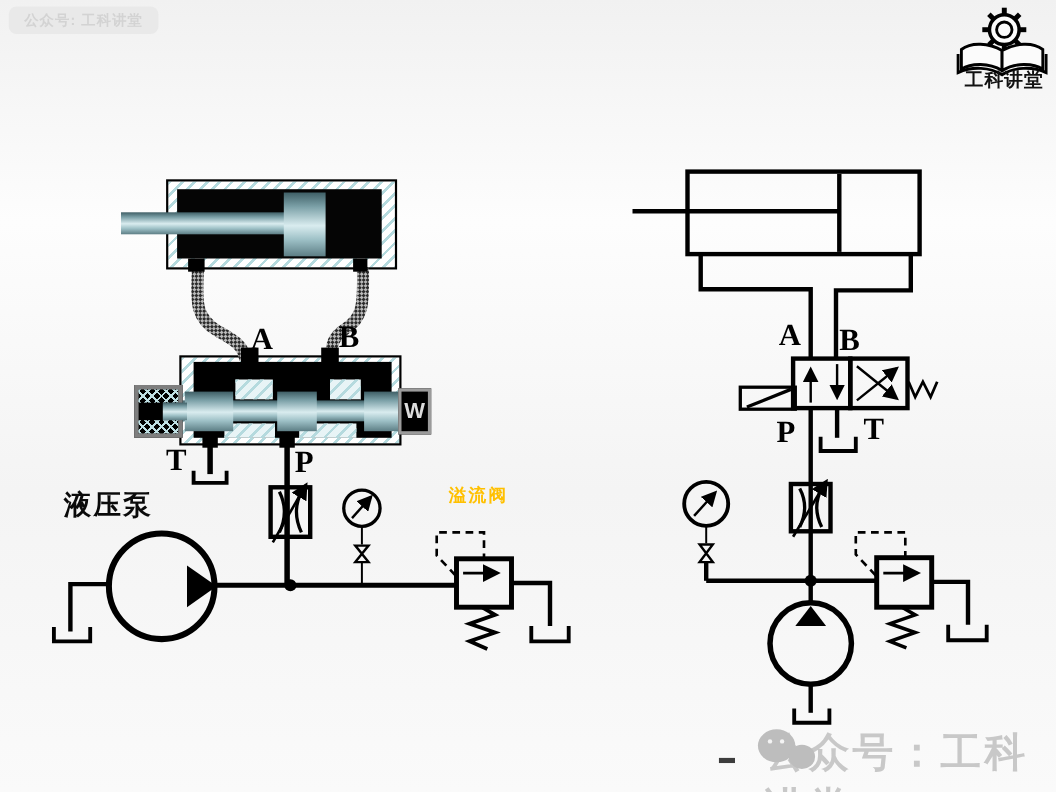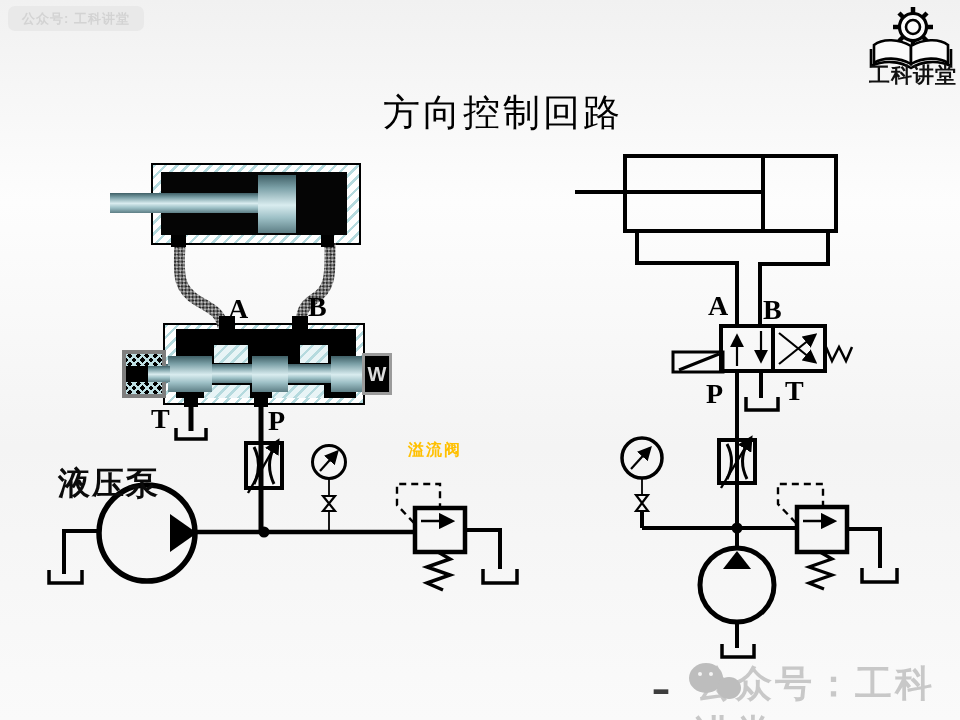--- a/index.html
+++ b/index.html
@@ -4,21 +4,21 @@
 <style>
   html,body{margin:0;padding:0;}
   .stage{position:relative;width:960px;height:720px;overflow:hidden;
     background:linear-gradient(180deg,#f1f1f1 0%,#fdfdfd 28%,#f4f4f4 62%,#fafafa 100%);
     font-family:"Liberation Sans","DejaVu Sans",sans-serif;}
   .abs{position:absolute;}
   .badge{left:8px;top:6px;width:136px;height:25px;background:#e9e9e9;border-radius:7px;
     color:#d3d3d3;font-size:13px;font-weight:bold;line-height:25px;text-align:center;letter-spacing:1px;}
   .title{left:383px;top:88px;font-family:"Liberation Serif","DejaVu Serif",serif;
     font-size:37px;color:#000;letter-spacing:3px;font-weight:500;}
-  .logo-text{left:868px;top:61px;width:90px;text-align:center;font-size:21px;font-weight:bold;color:#111;letter-spacing:1px;}
+  .logo-text{left:868px;top:61px;width:90px;text-align:center;font-size:17px;font-weight:bold;color:#111;letter-spacing:1px;}
   .hatch{background-color:#fff;
     background-image:repeating-linear-gradient(135deg,#b5dade 0 2.5px,rgba(0,0,0,0) 2.5px 8px);}
   .housing{left:151px;top:163px;width:206px;height:78px;border:2px solid #000;}
   .chamber{left:161px;top:172px;width:186px;height:63px;background:#050505;}
   .metal{background:linear-gradient(180deg,#3f5f66 0%,#7ba0a7 22%,#d9ecef 52%,#9dc0c6 74%,#5d7e85 100%);}
   .rod{left:110px;top:193px;width:152px;height:20px;}
   .piston{left:258px;top:175px;width:38px;height:58px;}
   .valve-body{left:163px;top:323px;width:198px;height:78px;border:2px solid #000;}
   .web{background-color:#e8f4f6;background-image:repeating-linear-gradient(135deg,#b5dade 0 2.5px,rgba(0,0,0,0) 2.5px 8px);}
   .spool{left:130px;top:364px;width:233px;height:19px;}
@@ -26,21 +26,21 @@
   .land2{left:252px;top:356px;width:36px;height:36px;}
   .land3{left:331px;top:356px;width:32px;height:36px;}
   .leftcap{left:122px;top:350px;width:44px;height:48px;border:4px solid #7e7e7e;background:#000;box-sizing:border-box;}
   .xcross{position:absolute;left:0;right:0;height:12px;
     background-image:repeating-linear-gradient(45deg,#bfe0e4 0 1.8px,rgba(0,0,0,0) 1.8px 6px),
                      repeating-linear-gradient(135deg,#bfe0e4 0 1.8px,rgba(0,0,0,0) 1.8px 6px);}
   .stubrod{left:148px;top:366px;width:22px;height:16px;}
   .rightcap{left:362px;top:353px;width:30px;height:42px;border:3px solid #9b9b9b;background:#000;box-sizing:border-box;
     color:#dcdcdc;font-size:20px;font-weight:bold;text-align:center;line-height:36px;}
   .portlabel{font-family:"Liberation Serif","DejaVu Serif",serif;font-weight:bold;font-size:28px;color:#000;}
-  .pump-label{left:58px;top:462px;font-size:32px;font-weight:bold;color:#0a0a0a;letter-spacing:2px;}
+  .pump-label{left:58px;top:442px;font-size:25px;font-weight:bold;color:#0a0a0a;letter-spacing:2px;}
   .relief-label{left:408px;top:440px;font-size:16px;font-weight:bold;color:#FFC000;letter-spacing:2px;}
   .wm-back{left:695px;top:659px;font-size:37px;font-weight:bold;color:#c8c8c8;letter-spacing:3px;}
   .wm-front{left:651px;top:652px;font-size:60px;color:#3d3d3d;letter-spacing:0px;}
   svg{position:absolute;left:0;top:0;}
 </style>
 </head>
 <body>
 
 <div class="stage">
 
@@ -191,21 +191,20 @@
   <div class="abs leftcap">
     <div class="xcross" style="top:0;"></div>
     <div class="xcross" style="bottom:0;"></div>
   </div>
   <div class="abs stubrod metal"></div>
   <div class="abs rightcap">
     <span>W</span>
   </div>
 
   <div class="abs badge">公众号: 工科讲堂</div>
-  <div class="abs title">方向控制回路</div>
   <div class="abs logo-text">工科讲堂</div>
 
   <div class="abs portlabel" style="left:228px;top:293px;">A</div>
   <div class="abs portlabel" style="left:308px;top:291px;">B</div>
   <div class="abs portlabel" style="left:151px;top:403px;">T</div>
   <div class="abs portlabel" style="left:268px;top:405px;">P</div>
   <div class="abs pump-label">液压泵</div>
   <div class="abs relief-label">溢流阀</div>
 
   <div class="abs portlabel" style="left:708px;top:290px;">A</div>

